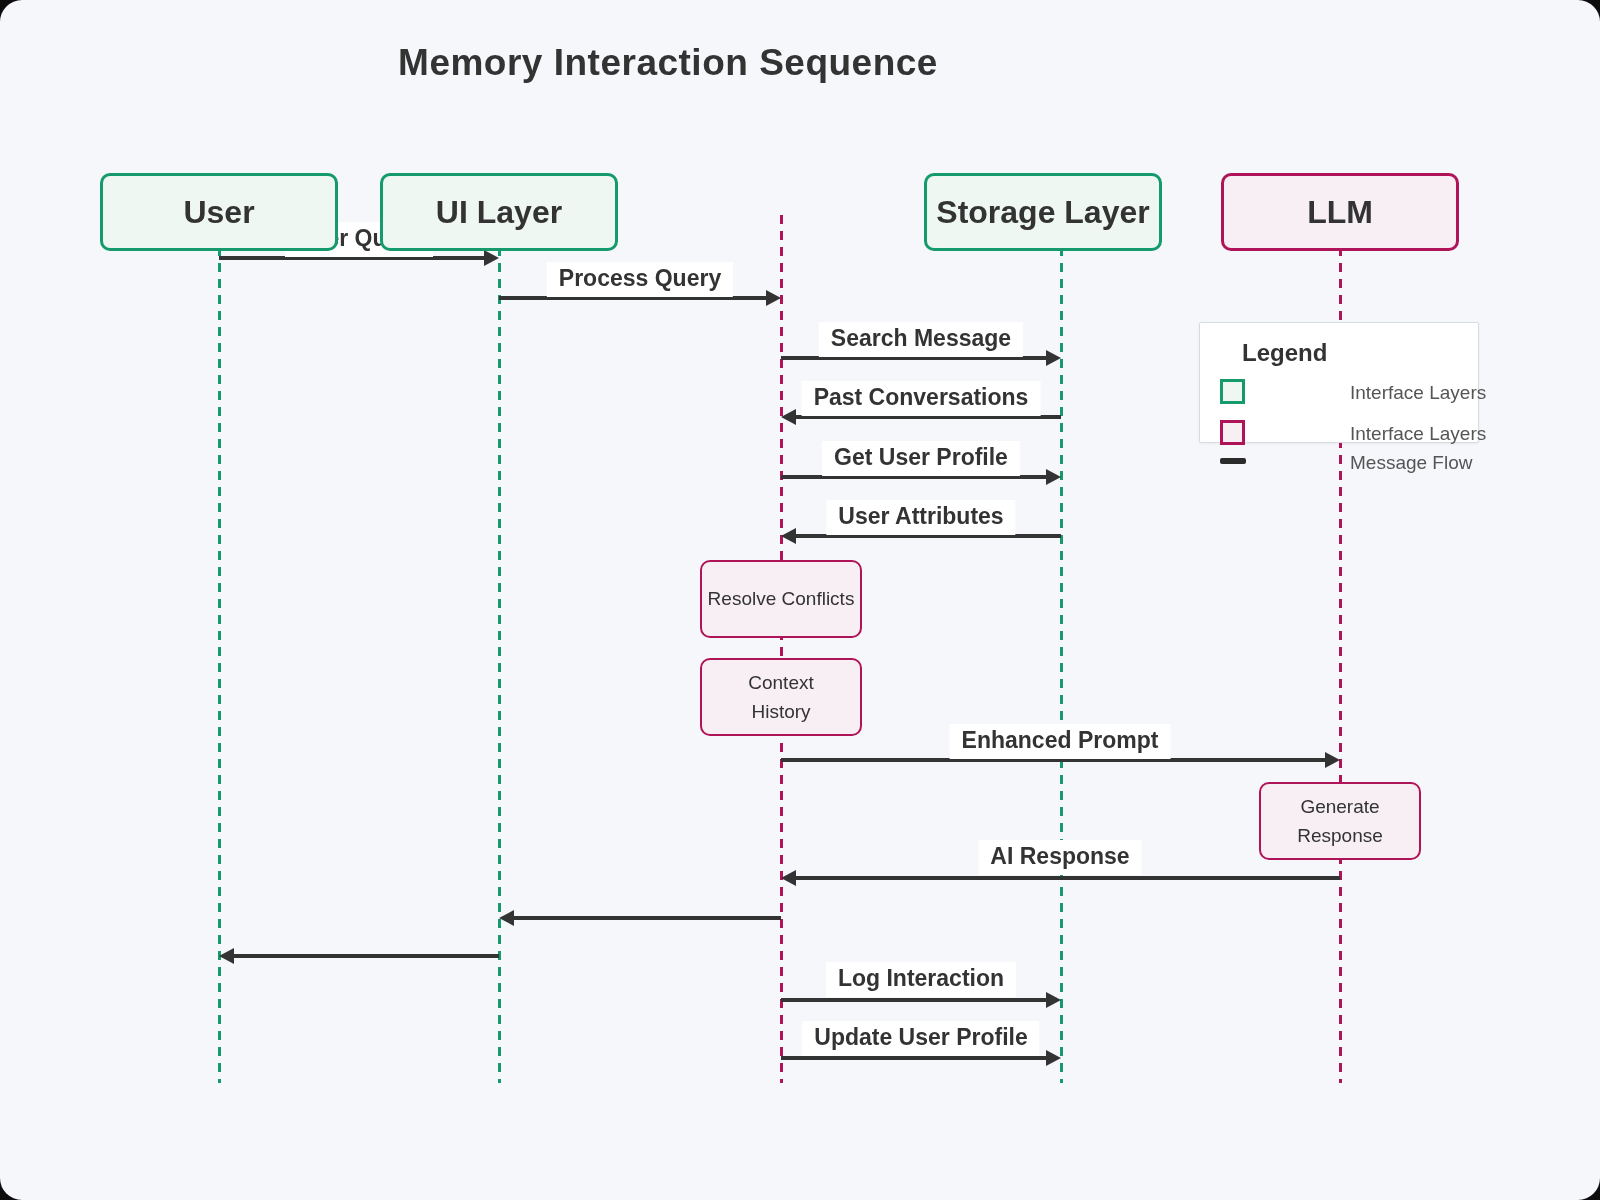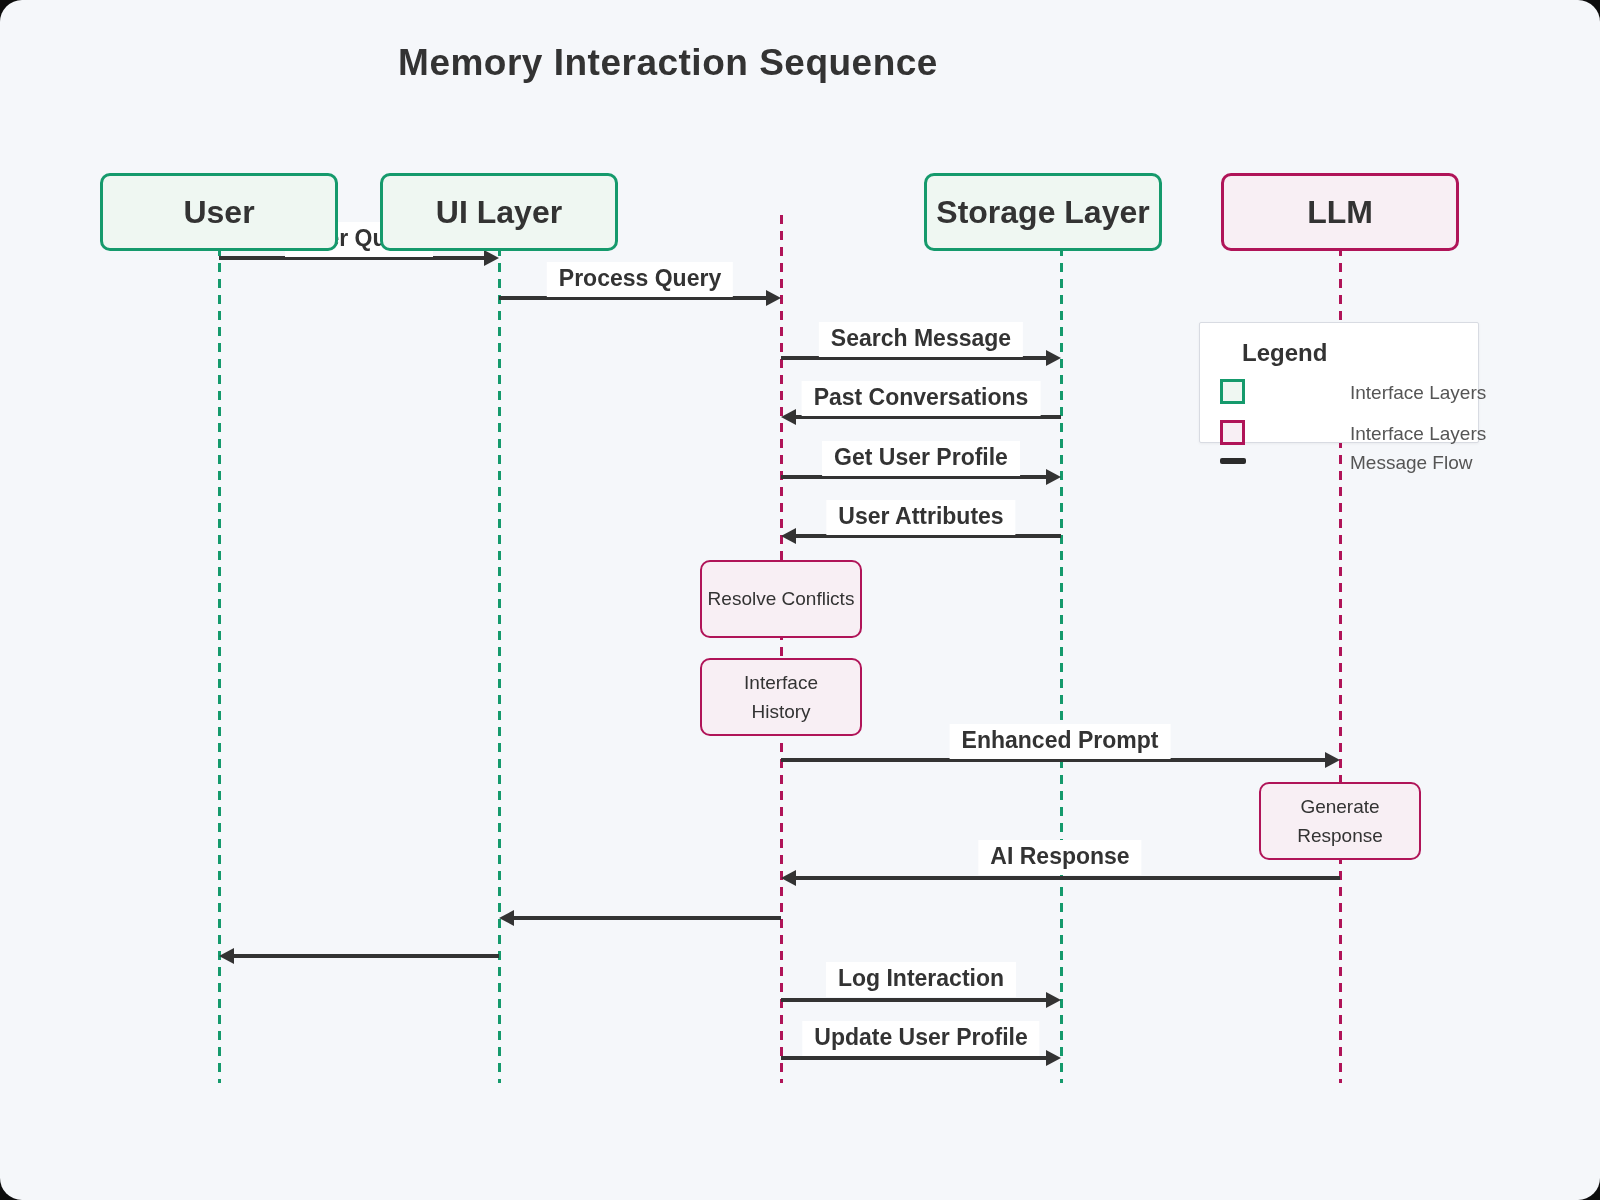--- a/index.html
+++ b/index.html
@@ -148,21 +148,21 @@
   <div class="msg-label" style="left:921px;top:500px">User Attributes</div>
   <div class="msg-label" style="left:1060px;top:724px">Enhanced Prompt</div>
   <div class="msg-label" style="left:1060px;top:840px">AI Response</div>
   <div class="msg-label" style="left:921px;top:962px">Log Interaction</div>
   <div class="msg-label" style="left:921px;top:1021px">Update User Profile</div>
 
   <div class="pbox" style="left:700px;top:560px">
     <span>Resolve Conflicts</span>
   </div>
   <div class="pbox" style="left:700px;top:658px">
-    <span>Interface</span>
+    <span>Context</span>
     <span>History</span>
   </div>
   <div class="pbox" style="left:1259px;top:782px">
     <span>Generate</span>
     <span>Response</span>
   </div>
 
   <div class="legend">
     <div class="legend-title">Legend</div>
     <div class="swatch interface" style="top:56px"></div>

